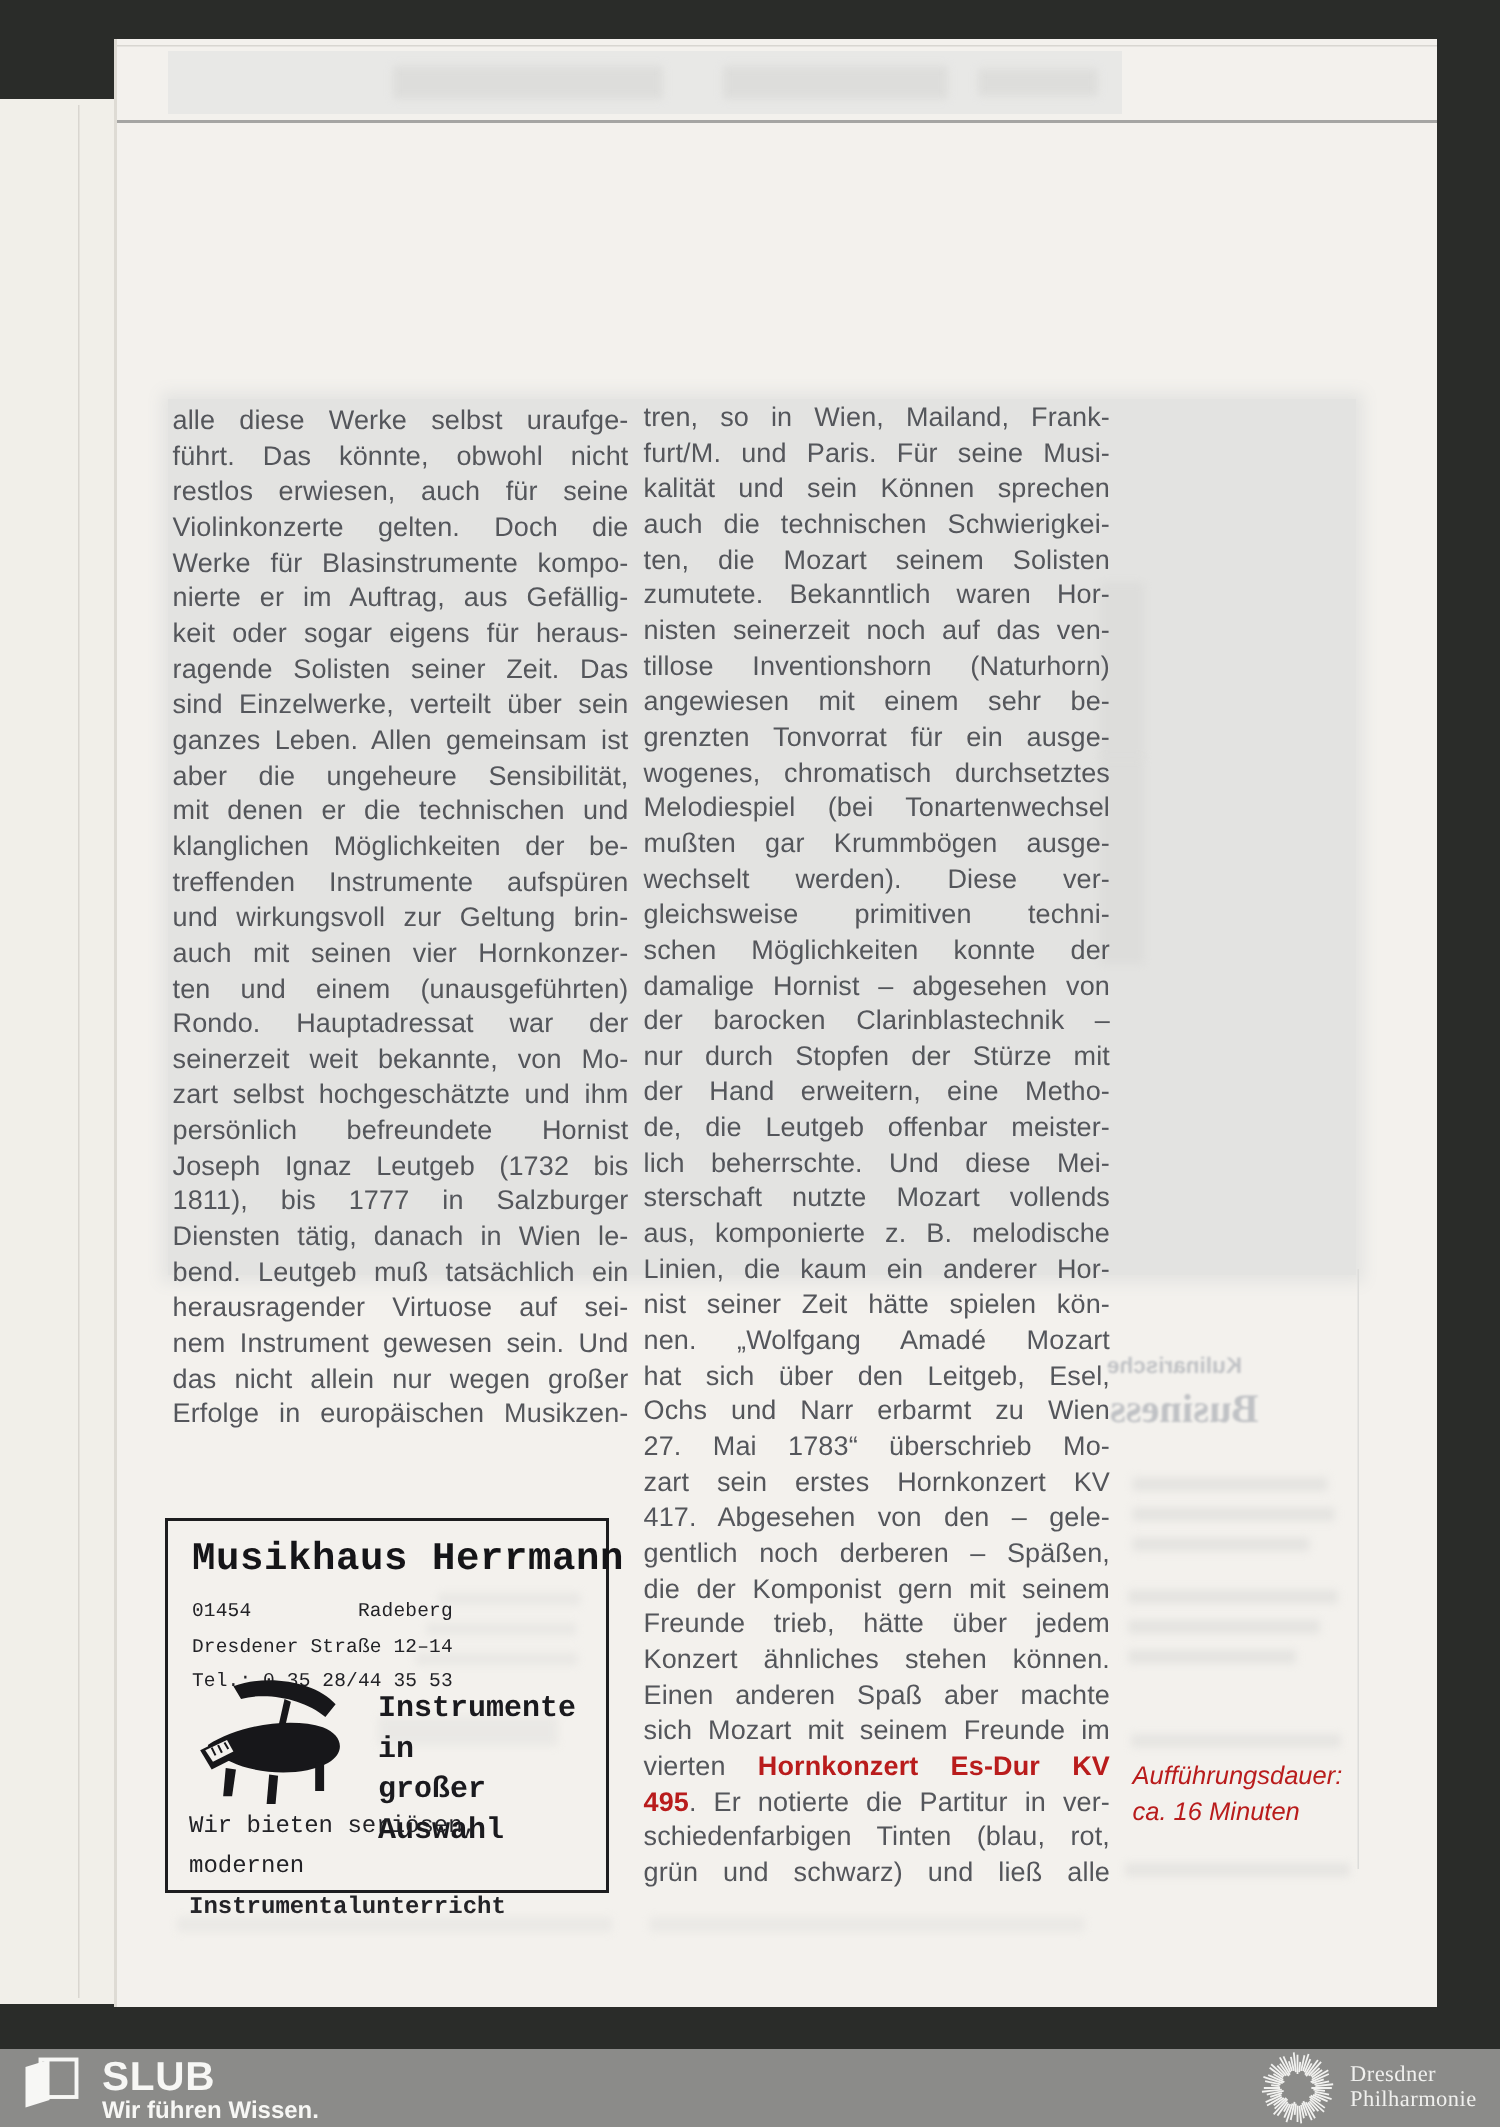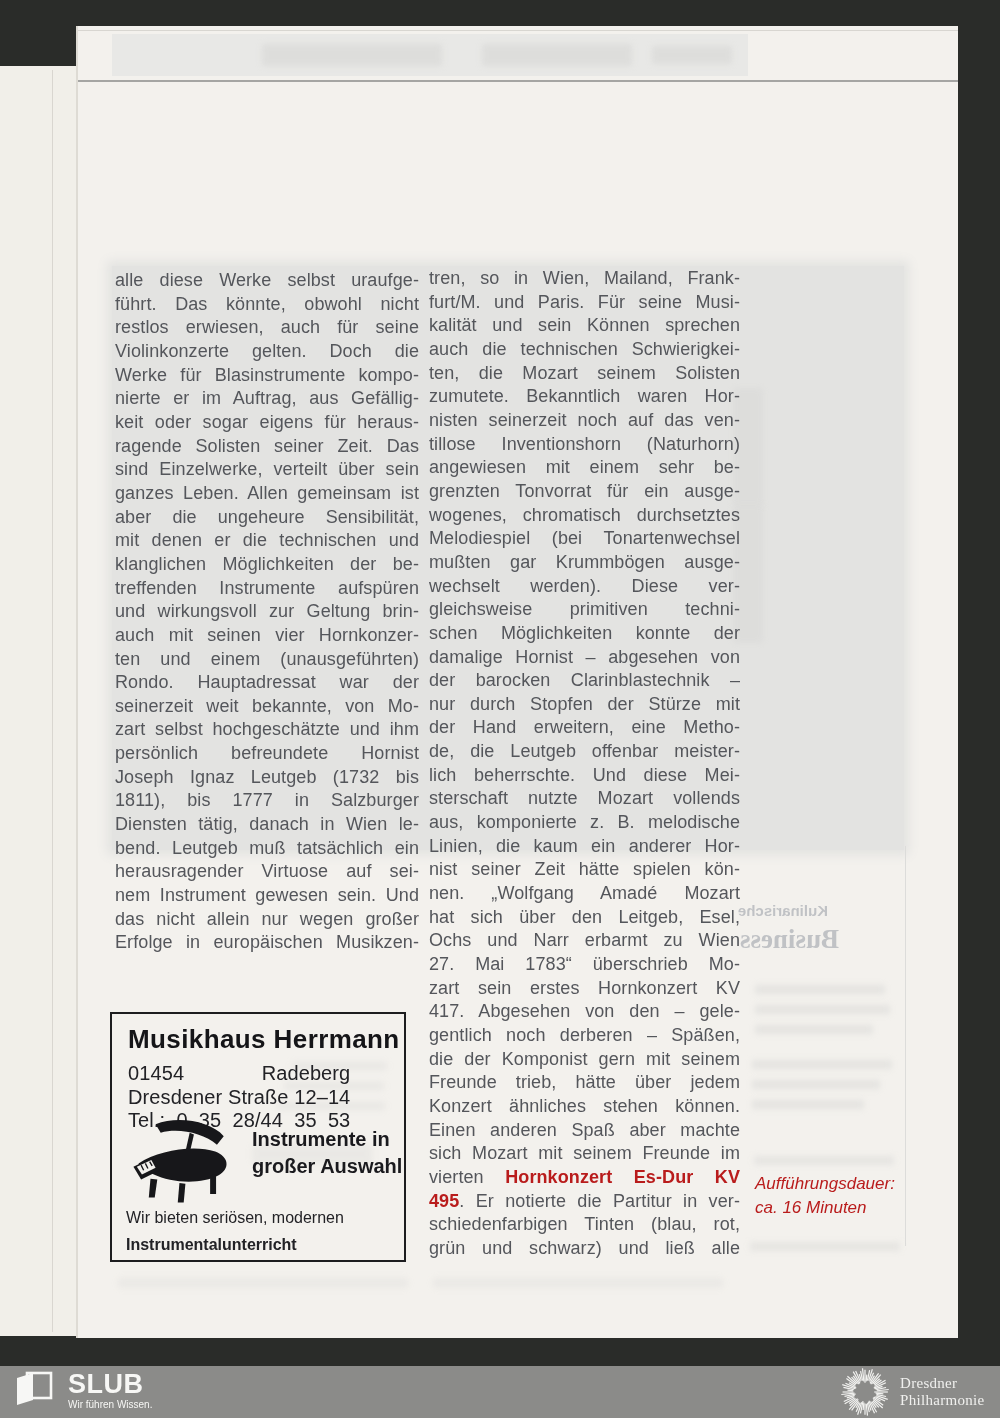--- a/index.html
+++ b/index.html
@@ -35,36 +35,36 @@
   .tline{line-height:23.67px;height:23.67px;text-align:justify;text-align-last:justify;
          white-space:normal;letter-spacing:.1px;}
   .tline b{font-weight:bold;color:#b91c1c;}
 
   .margin-note{position:absolute;left:677px;top:1146px;width:170px;
                font-style:italic;font-size:17px;line-height:24px;color:#b91c1c;}
 
   
   .ad-box{position:absolute;left:32px;top:986px;width:292px;height:246px;
           border:2px solid #1d1d1f;background:transparent;
-          font-family:Liberation Sans, sans-serif;color:#222226;}
+          font-family:Liberation Mono, monospace;color:#222226;}
   .ad-title{position:absolute;left:16px;top:10px;font-size:26px;font-weight:bold;
             letter-spacing:.4px;color:#151518;white-space:nowrap;}
-  .ad-address{position:absolute;left:16px;top:48px;font-size:20px;line-height:22.5px;}
+  .ad-address{position:absolute;left:16px;top:48px;font-size:13px;line-height:22.5px;}
   .ad-piano{position:absolute;left:14px;top:100px;}
   .ad-highlight{position:absolute;left:140px;top:112px;font-size:20px;font-weight:bold;
                 line-height:27px;color:#1a1a1e;}
   .ad-offer{position:absolute;left:14px;top:190px;font-size:16px;line-height:27px;}
   .ad-offer .bold{font-weight:bold;}
 
   
   .footer{position:absolute;left:0;top:1366px;width:1000px;height:69px;background:#8b8b89;}
   .slub{position:absolute;left:14px;top:4px;display:flex;align-items:flex-start;cursor:pointer;}
   .slub-text{margin-left:14px;color:#f7f7f5;}
   .slub-name{font-size:27px;font-weight:bold;letter-spacing:.5px;line-height:28px;}
-  .slub-tagline{font-size:10px;font-weight:normal;margin-top:1px;}
+  .slub-tagline{font-size:16px;font-weight:bold;margin-top:1px;}
   .phil{position:absolute;left:840px;top:0;display:flex;align-items:center;height:52px;cursor:pointer;}
   .phil-text{margin-left:10px;color:#f0f0ee;font-family:"Liberation Serif",serif;
              font-size:15px;line-height:17px;letter-spacing:.3px;}
 </style>
 </head>
 <body>
 
 <div id="stage">
 
   <div class="under-page"></div>

